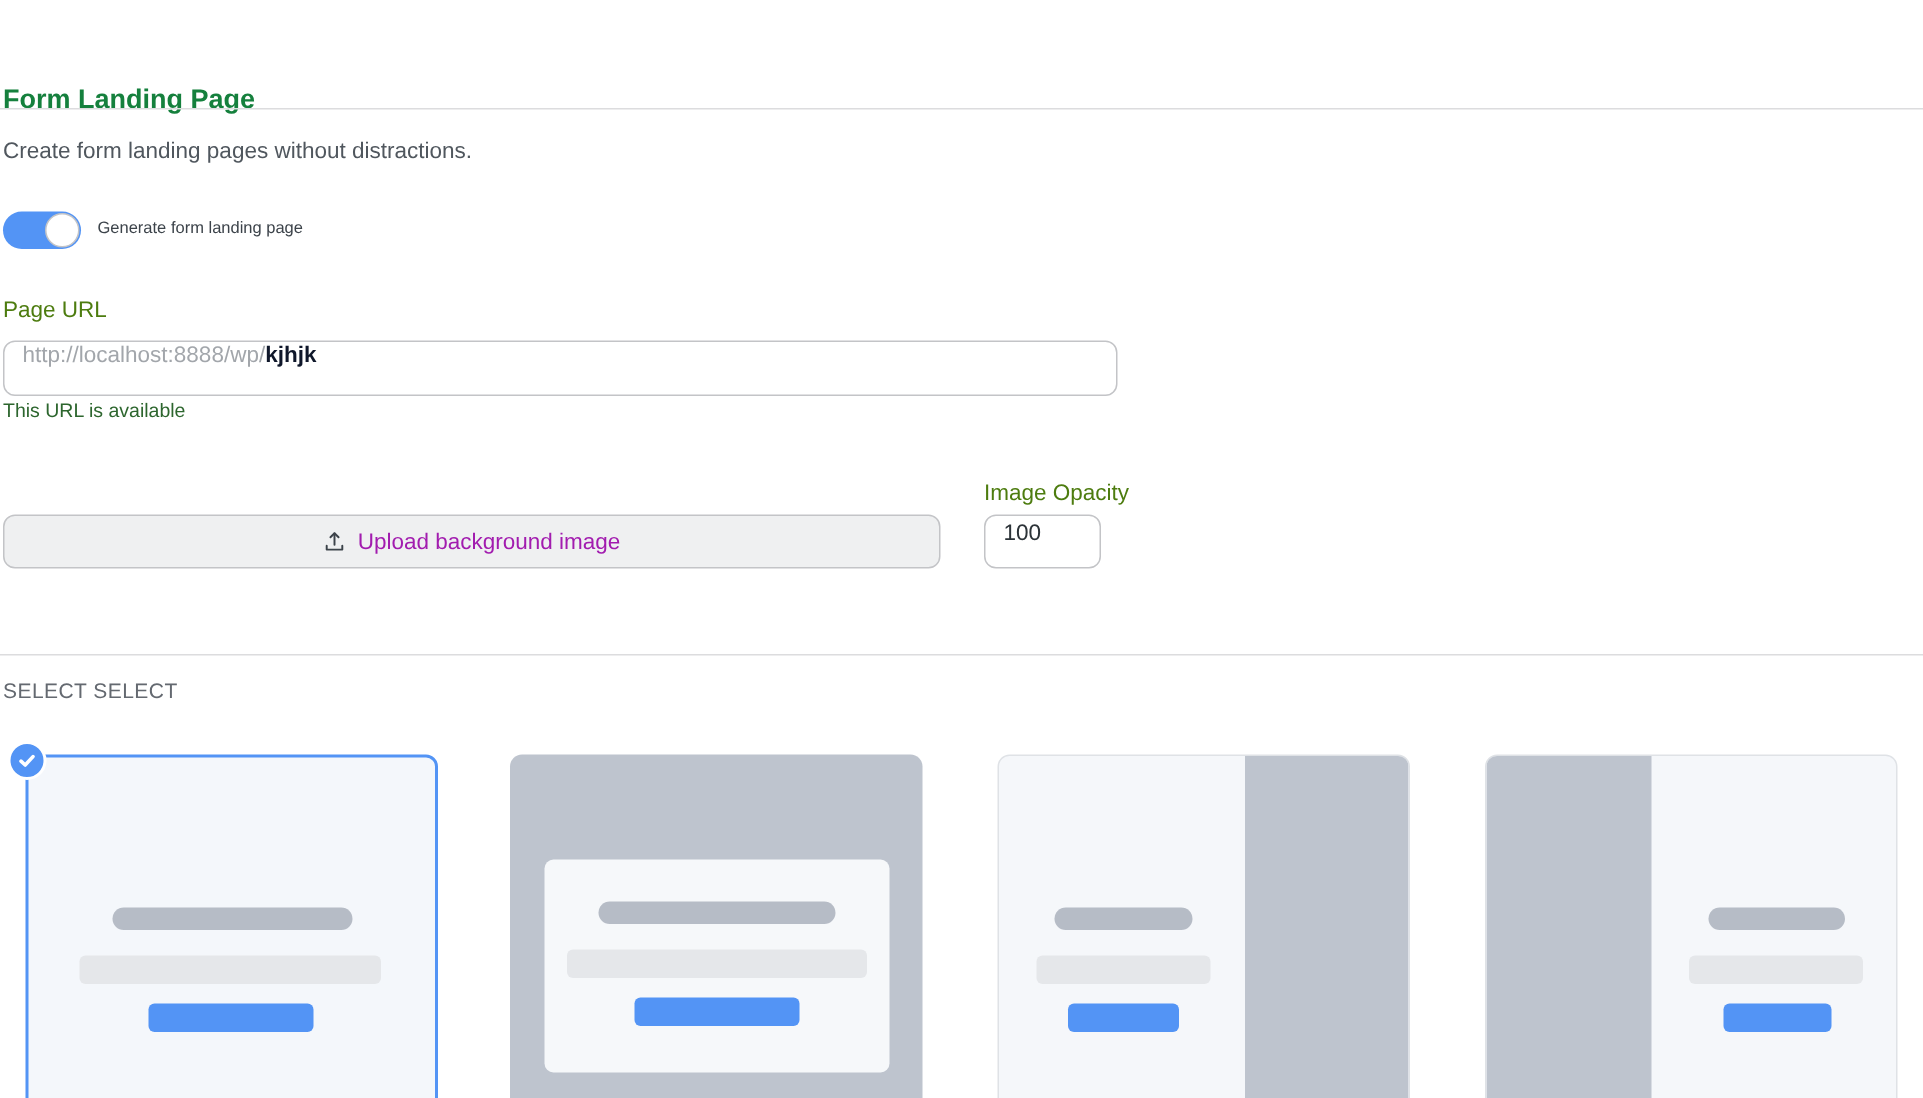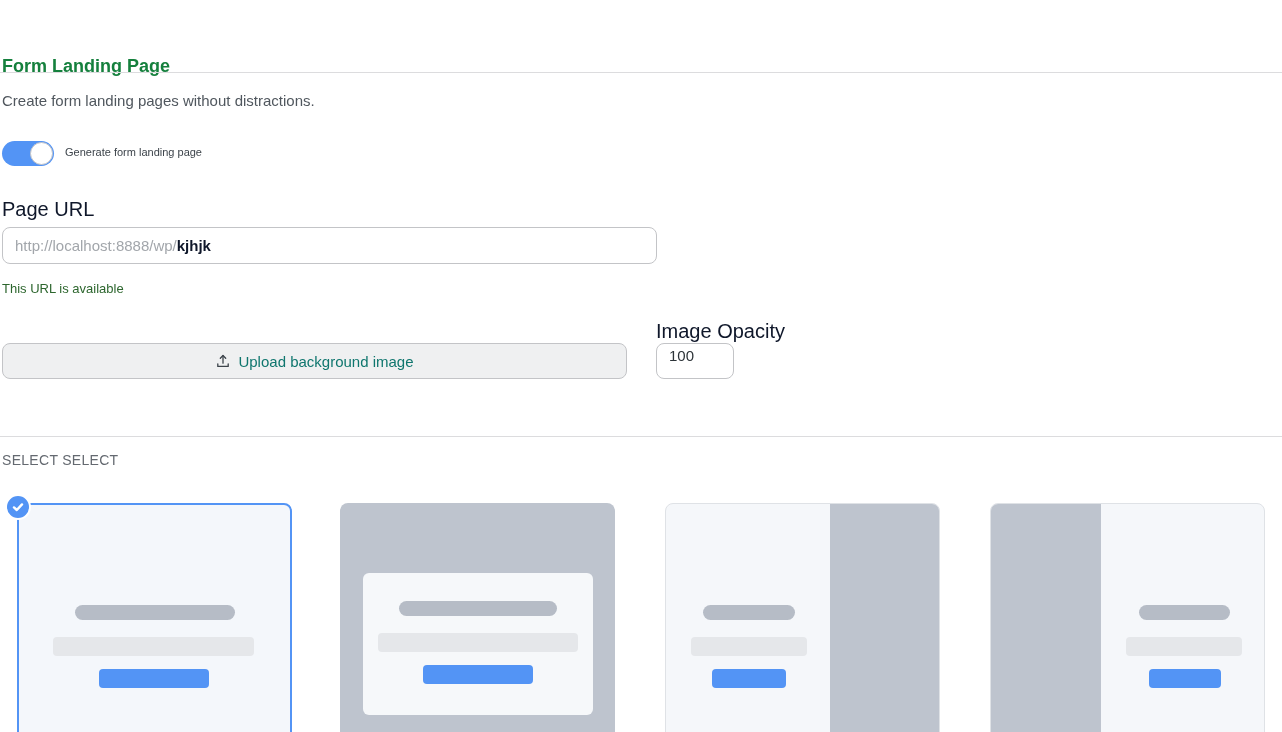--- a/index.html
+++ b/index.html
@@ -17,36 +17,36 @@
   .divider-2 { top: 436px; }
   .page-desc { left: 2px; top: 92px; font-size: 15px; color: #50575e; }
 
   
   .toggle { left: 2px; top: 141px; width: 52px; height: 25px; border-radius: 13px;
             background: #5394f5; cursor: pointer; }
   .toggle-knob { position: absolute; right: 1px; top: 1px; width: 23px; height: 23px;
                  border-radius: 50%; background: #fff; border: 1px solid #c3c4c7; }
   .toggle-label { left: 65px; top: 146px; font-size: 11px; color: #3c434a; }
 
-  .field-label { font-size: 20px; color: #0f172a; }
+  .field-label { font-size: 15px; color: #4d7c0f; }
   .lbl-page-url { left: 2px; top: 198px; }
   .lbl-opacity { left: 656px; top: 320px; }
 
   .text-input { border: 1px solid #c3c4c7; border-radius: 8px; background: #fff;
                 font-size: 15px; color: #2c3338; }
-  .url-input { left: 2px; top: 227px; width: 655px; height: 37px;
-               display: flex; align-items: center; padding: 0 12px; }
+  .url-input { left: 2px; top: 227px; width: 743px; height: 37px;
+               display: flex; align-items: flex-start; padding: 0 12px; }
   .url-prefix { color: #a2a6ab; white-space: pre; }
   .url-value { color: #0f172a; font-weight: 700; }
-  .url-status { left: 2px; top: 266px; font-size: 13px; color: #2d662e; margin-top: 15px; }
+  .url-status { left: 2px; top: 266px; font-size: 13px; color: #2d662e; }
 
   .upload-btn { left: 2px; top: 343px; width: 625px; height: 36px;
                 background: #eff0f1; border: 1px solid #c3c4c7; border-radius: 8px;
                 display: flex; align-items: center; justify-content: center; gap: 7px;
-                font-size: 15px; color: #0f766e; cursor: pointer; }
+                font-size: 15px; color: #a21caf; cursor: pointer; }
   .upload-btn svg { display: block; }
 
   .opacity-input { left: 656px; top: 343px; width: 78px; height: 36px;
                    padding: 0 0 12px 12px; outline: none;
                    font-family: "Liberation Sans", sans-serif; }
 
   .select-design { left: 2px; top: 452px; font-size: 14px; color: #646970; letter-spacing: 0.3px; }
 
   
   .card { top: 503px; width: 275px; height: 260px; border-radius: 8px; cursor: pointer; }

